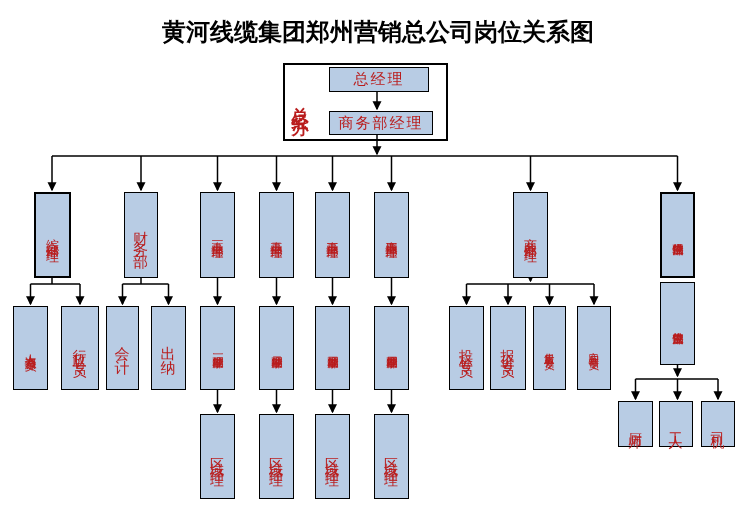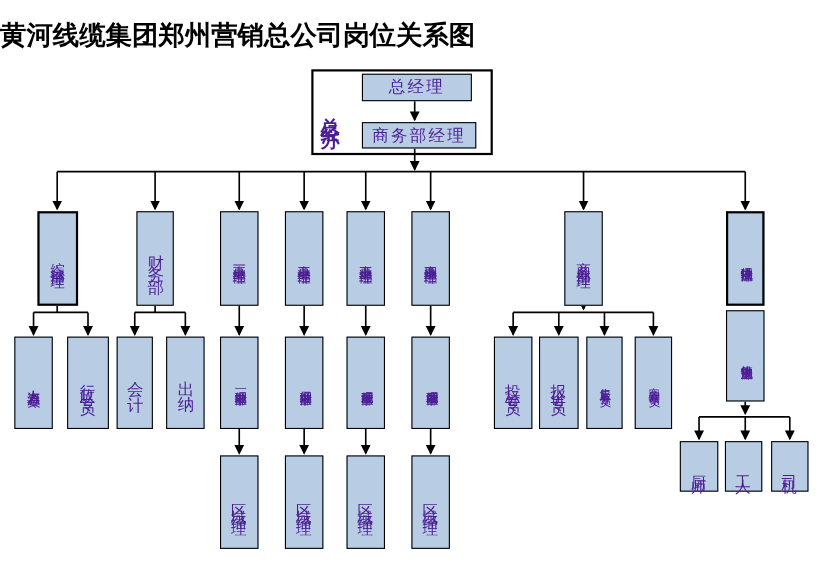--- a/index.html
+++ b/index.html
@@ -14,41 +14,41 @@
   }
   #canvas{
     position:relative;
     width:756px;height:524px;
     background:var(--bg);
     overflow:hidden;
   }
   .title{
     position:absolute;
     left:0;top:16px;width:756px;
-    text-align:left;
+    text-align:center;
     font-size:24px;
     font-weight:bold;
     color:#000;
   }
   .outer{
     position:absolute;
     background:var(--bg);
     border:2px solid #000;
     box-sizing:border-box;
     z-index:1;
   }
   .n{
     position:absolute;
     background:var(--fill);
     border:1px solid #000;
     box-sizing:border-box;
     display:flex;
     align-items:center;
     justify-content:center;
-    color:#4c1d95;
+    color:#b91c1c;
     z-index:3;
   }
   .n.thick{border-width:2.5px;}
   .n.thick2{border-width:2px;}
   .plain{background:transparent;border:none;z-index:2;}
   .h{writing-mode:horizontal-tb;font-size:15px;letter-spacing:2px;}
   .v{
     writing-mode:vertical-rl;
     text-orientation:upright;
     line-height:1;

